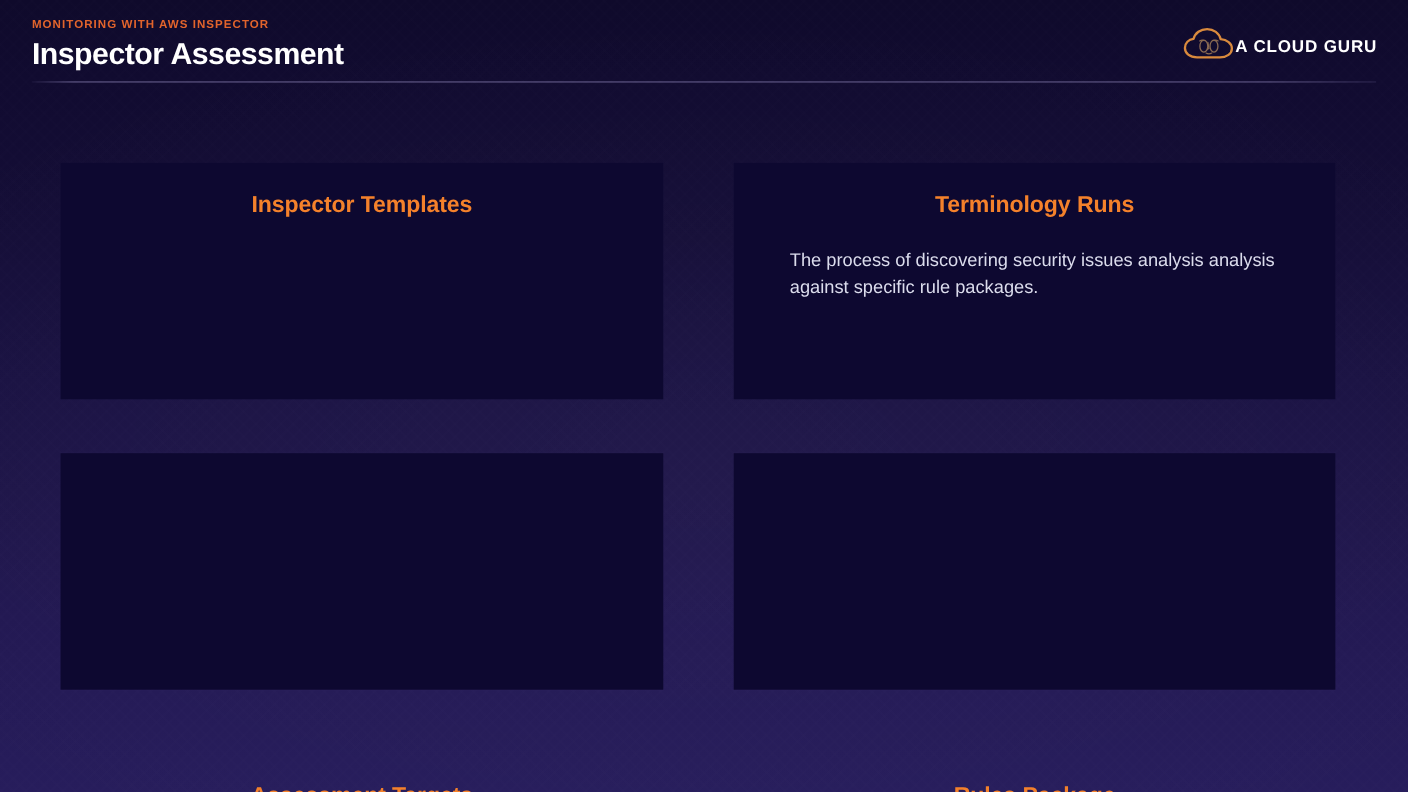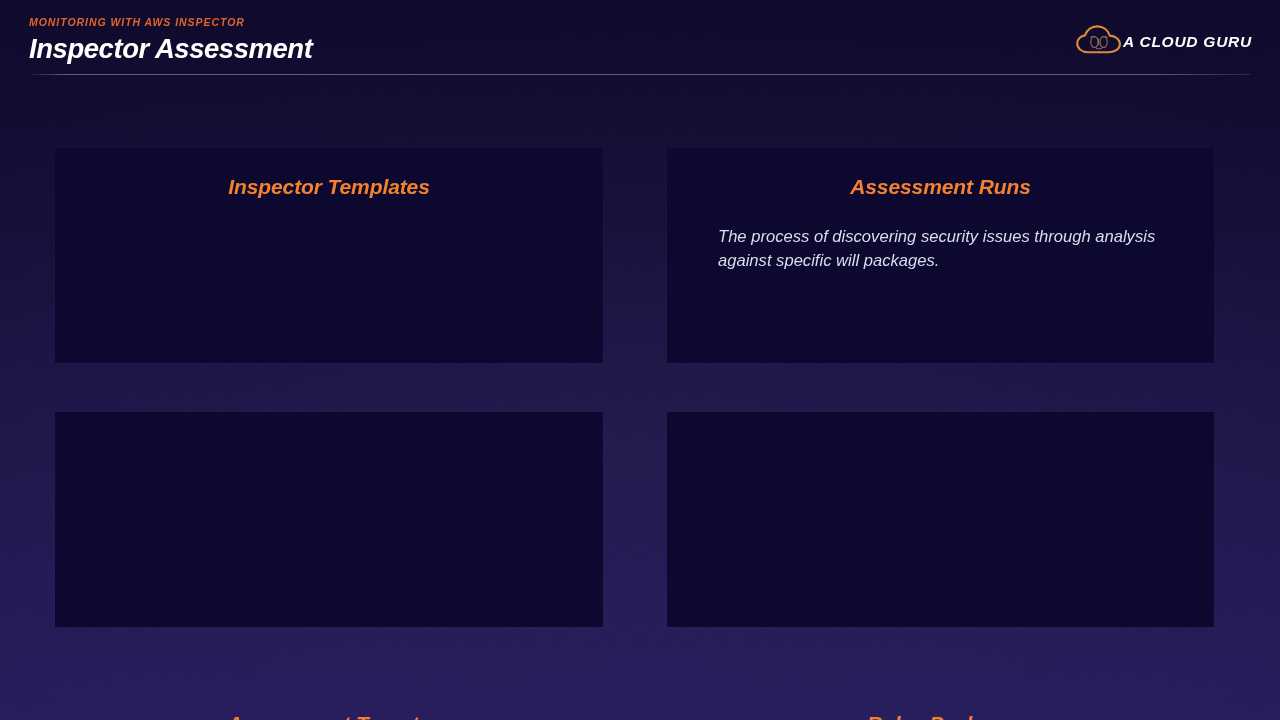--- a/index.html
+++ b/index.html
@@ -26,21 +26,20 @@
       linear-gradient(180deg,
         #0f0a2b 0%,
         #110b30 10%,
         #150e38 30%,
         #1a1243 48%,
         #1e1549 62%,
         #221852 78%,
         #251b58 92%,
         #271d5c 100%);
     overflow: hidden;
-    font-style: italic;
   }
 
   
   #texture {
     position: absolute;
     inset: 0;
     pointer-events: none;
     opacity: 0.5;
     background-image:
       repeating-linear-gradient(45deg,
@@ -206,22 +205,22 @@
     <div id="header-rule"></div>
   </div>
 
   <div id="cards">
 
     <div class="card r0 c0">
       <div class="card-title">Inspector Templates</div>
     </div>
 
     <div class="card r0 c1">
-      <div class="card-title">Assessment Runs</div>
-      <div class="card-body">The process of discovering security issues through analysis against specific will packages.</div>
+      <div class="card-title">Terminology Runs</div>
+      <div class="card-body">The process of discovering security issues analysis analysis against specific rule packages.</div>
     </div>
 
     <div class="card r1 c0">
       <div class="card-title">Assessment Targets</div>
 
     </div>
 
     <div class="card r1 c1">
       <div class="card-title">Rules Package</div>
 

